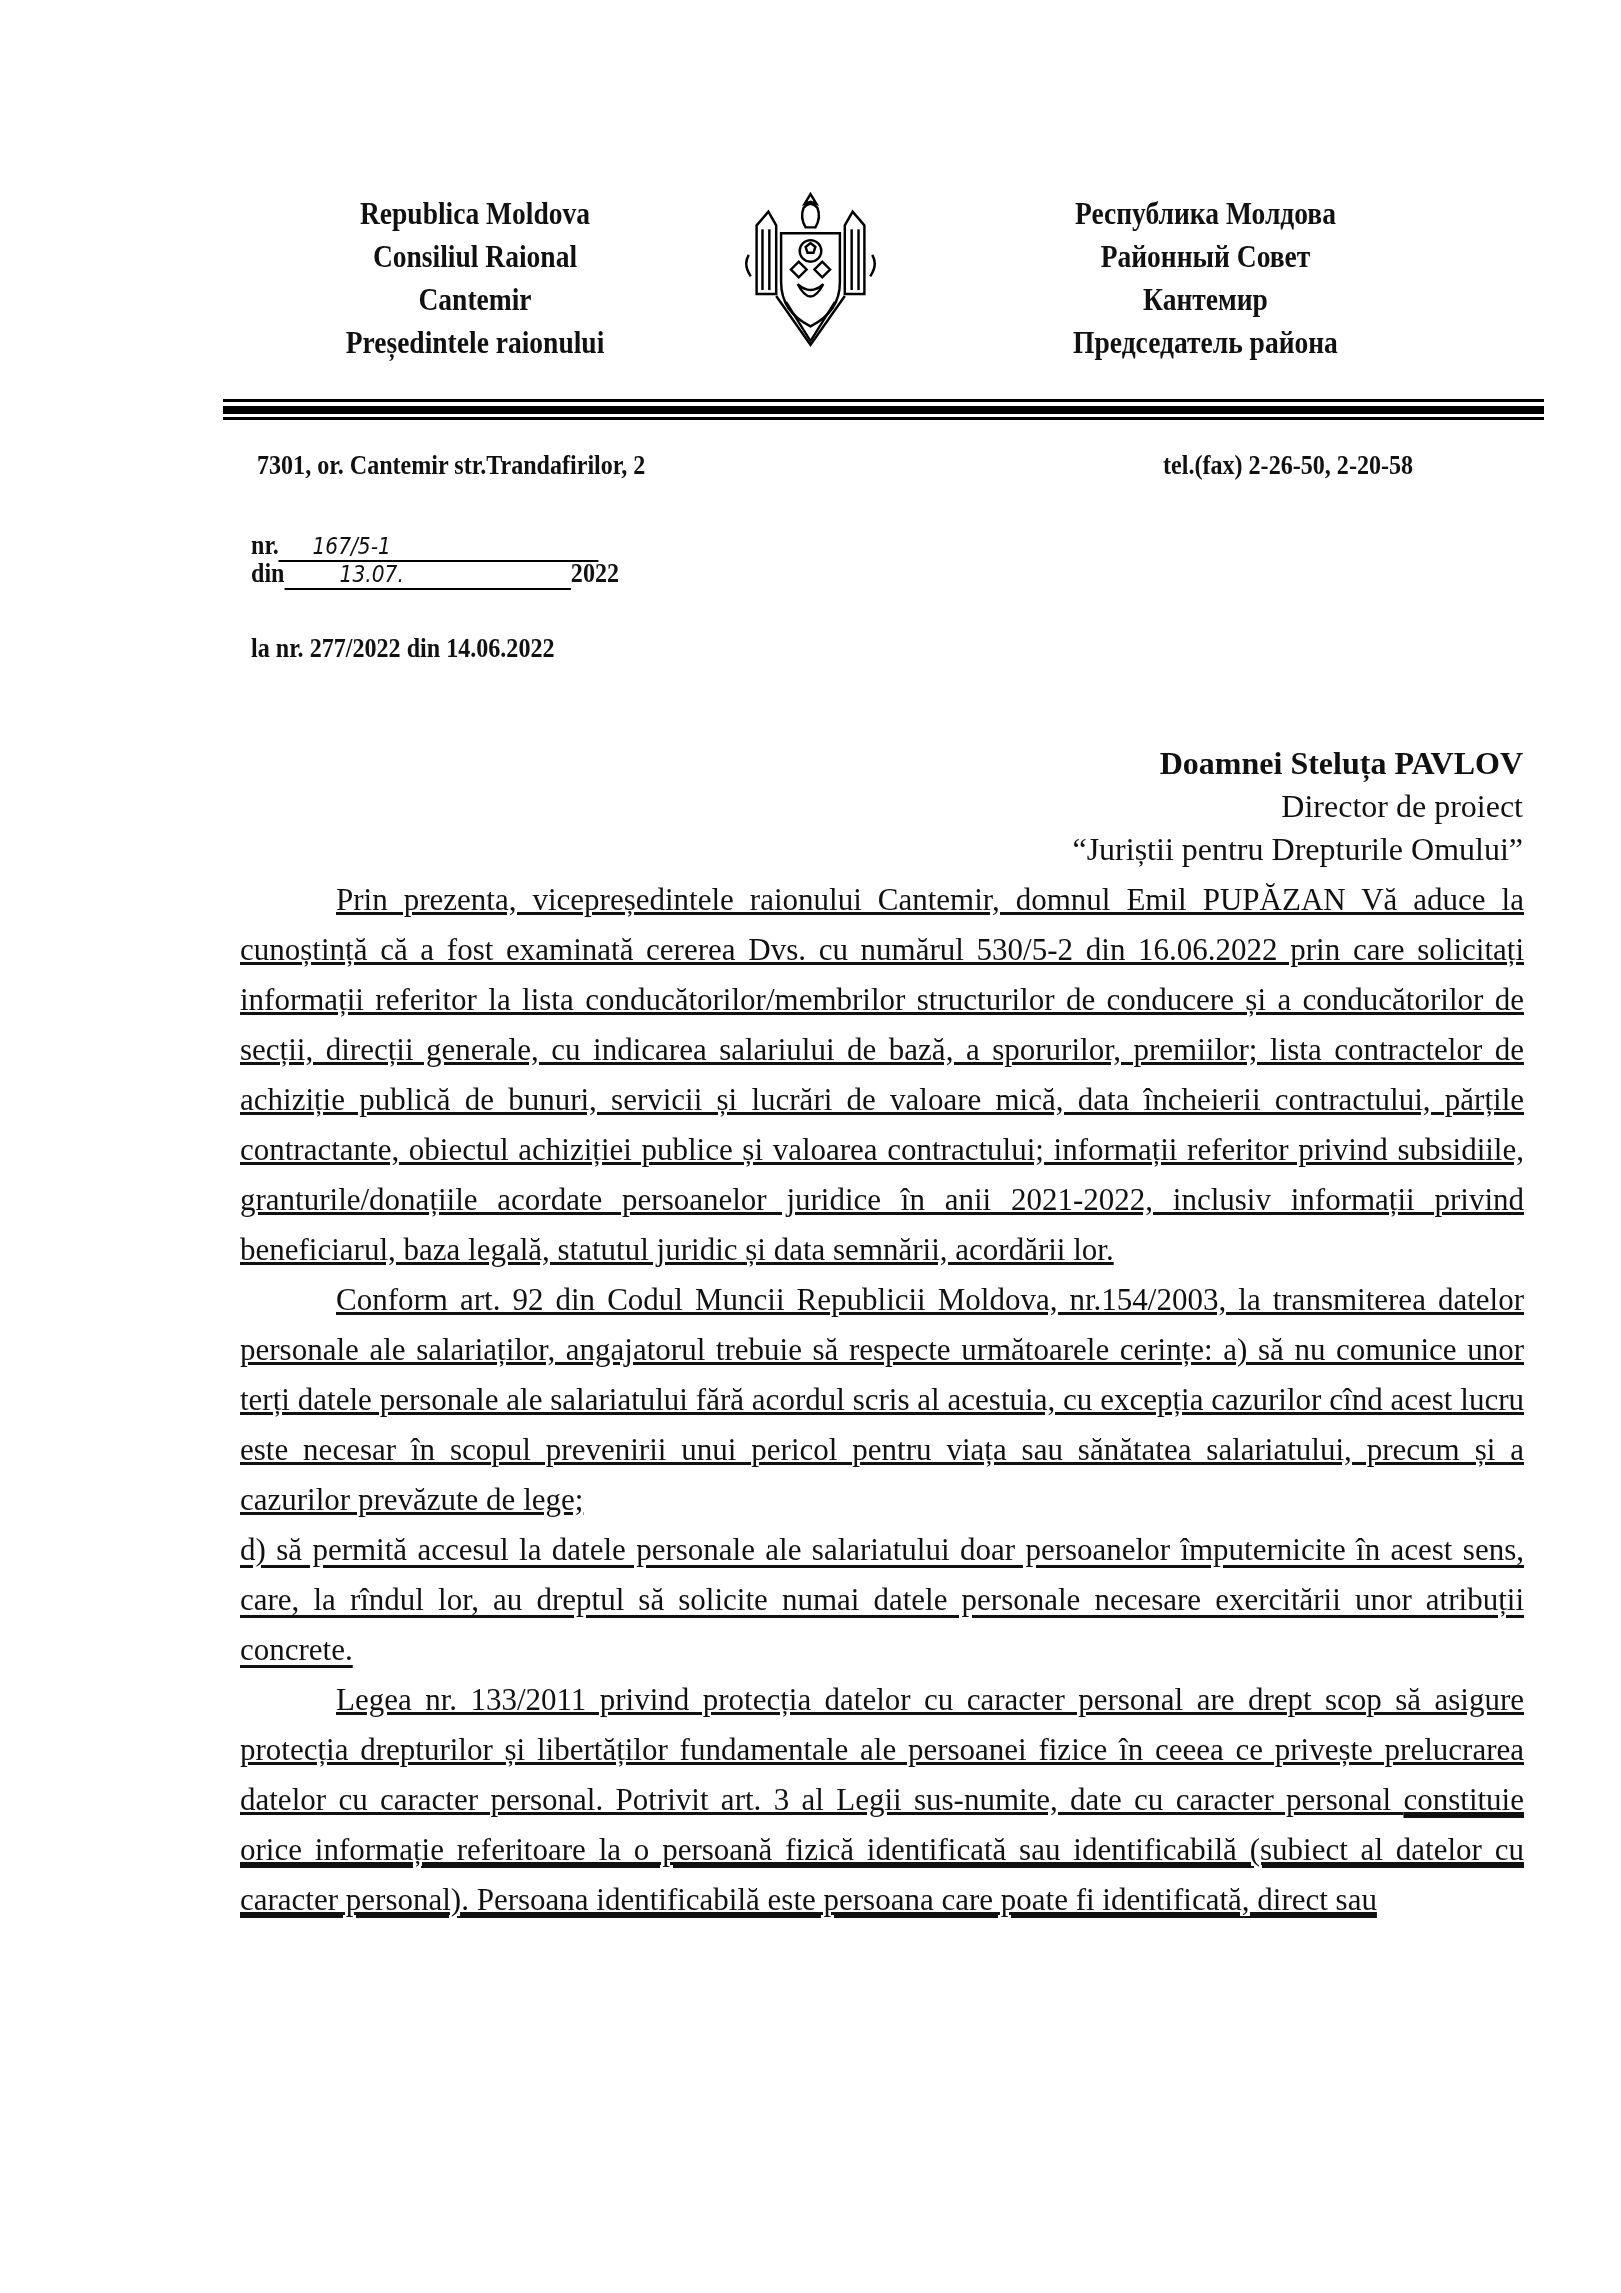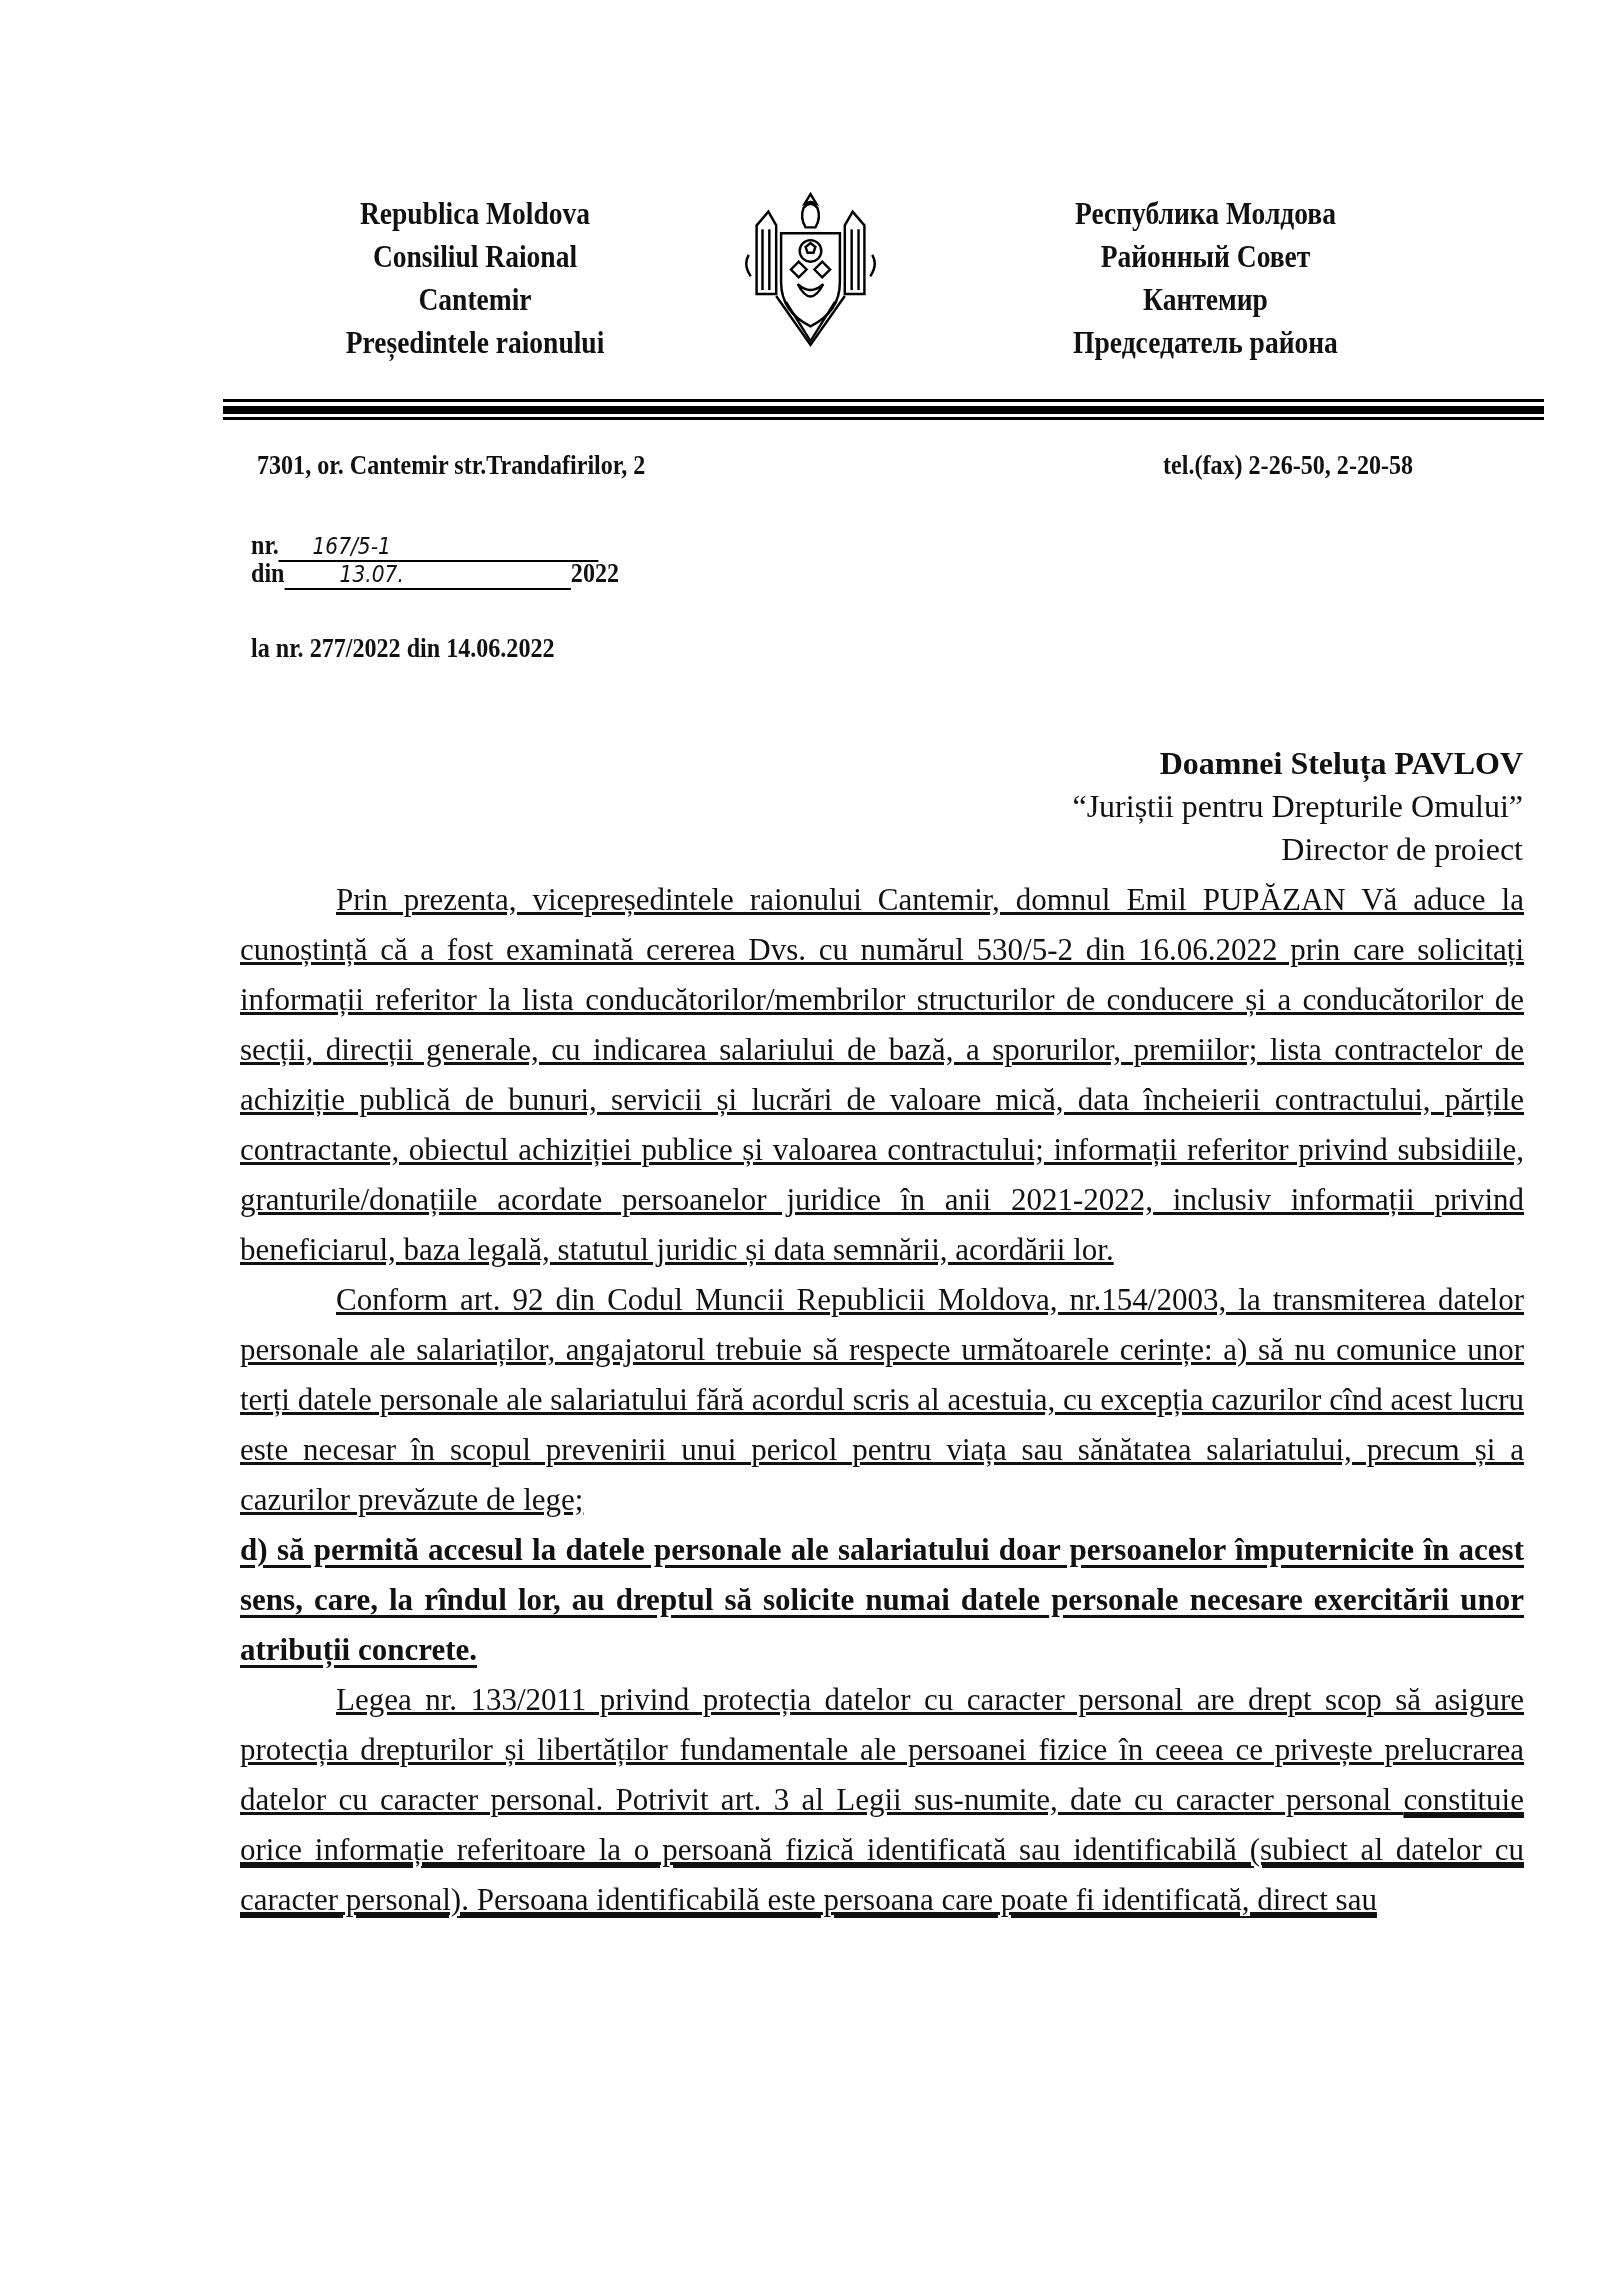--- a/index.html
+++ b/index.html
@@ -20,21 +20,21 @@
     .dinline { left: 251px; top: 557px; }
     .lanr { left: 251px; top: 632px; }
     .hw { display: inline-block; font-family: "DejaVu Sans", sans-serif; font-style: italic; font-weight: normal; font-size: 23.5px; border-bottom: 2.9px solid #000; text-align: left; }
     .hw-nr { width: 372px; padding-left: 39px; box-sizing: border-box; }
     .hw-din { width: 333px; padding-left: 64px; box-sizing: border-box; }
     .addressee { position: absolute; right: 98px; top: 706px; text-align: right; font-size: 32px; line-height: 43px; margin-top: 36px; }
     .addressee .name { font-weight: bold; }
     .body { position: absolute; left: 240px; width: 1284px; top: 875px; font-size: 31px; line-height: 50px; text-align: justify; }
     .body p { margin: 0; }
     .indent { text-indent: 96px; text-decoration: underline; }
-    .boldu { font-weight: bold; text-decoration: underline; text-decoration-thickness: 2.9px; text-underline-offset: 4.9px; }
+    .boldu { font-weight: normal; text-decoration: underline; text-decoration-thickness: 2.9px; text-underline-offset: 4.9px; }
     .u { text-decoration: underline; text-underline-offset: 4.9px; }
   </style>
 </head>
 <body>
 
 <div class="hdr hdr-left">
   <div>Republica Moldova</div>
   <div>Consiliul Raional</div>
   <div>Cantemir</div>
   <div>Președintele raionului</div>
@@ -79,22 +79,22 @@
 <div class="narrow nrline">
   <span>nr.</span><span class="hw hw-nr">167/5-1</span>
 </div>
 <div class="narrow dinline">
   <span>din</span><span class="hw hw-din">13.07.</span><span>2022</span>
 </div>
 <div class="narrow lanr">la nr. 277/2022 din 14.06.2022</div>
 
 <div class="addressee">
   <div class="name">Doamnei Steluța PAVLOV</div>
+  <div>Director de proiect</div>
   <div>“Juriștii pentru Drepturile Omului”</div>
-  <div>Director de proiect</div>
 </div>
 
 <div class="body">
   <p class="indent">Prin prezenta, vicepreședintele raionului Cantemir, domnul Emil PUPĂZAN Vă aduce la cunoștință că a fost examinată cererea Dvs. cu numărul 530/5-2 din 16.06.2022 prin care solicitați informații referitor la lista conducătorilor/membrilor structurilor de conducere și a conducătorilor de secții, direcții generale, cu indicarea salariului de bază, a sporurilor, premiilor; lista contractelor de achiziție publică de bunuri, servicii și lucrări de valoare mică, data încheierii contractului, părțile contractante, obiectul achiziției publice și valoarea contractului; informații referitor privind subsidiile, granturile/donațiile acordate persoanelor juridice în anii 2021-2022, inclusiv informații privind beneficiarul, baza legală, statutul juridic și data semnării, acordării lor.</p>
   <p class="indent">Conform art. 92 din Codul Muncii Republicii Moldova, nr.154/2003, la transmiterea datelor personale ale salariaților, angajatorul trebuie să respecte următoarele cerințe: a) să nu comunice unor terți datele personale ale salariatului fără acordul scris al acestuia, cu excepția cazurilor cînd acest lucru este necesar în scopul prevenirii unui pericol pentru viața sau sănătatea salariatului, precum și a cazurilor prevăzute de lege;</p>
   <p class="boldu">d) să permită accesul la datele personale ale salariatului doar persoanelor împuternicite în acest sens, care, la rîndul lor, au dreptul să solicite numai datele personale necesare exercitării unor atribuții concrete.</p>
   <p class="indent"><span>Legea nr. 133/2011 privind protecția datelor cu caracter personal are drept scop să asigure protecția drepturilor și libertăților fundamentale ale persoanei fizice în ceeea ce privește prelucrarea datelor cu caracter personal. Potrivit art. 3 al Legii sus-numite, date cu caracter personal </span><span class="u">constituie orice informație referitoare la o persoană fizică identificată sau identificabilă (subiect al datelor cu caracter personal). Persoana identificabilă este persoana care poate fi identificată, direct sau</span></p>
 </div>
 
 

